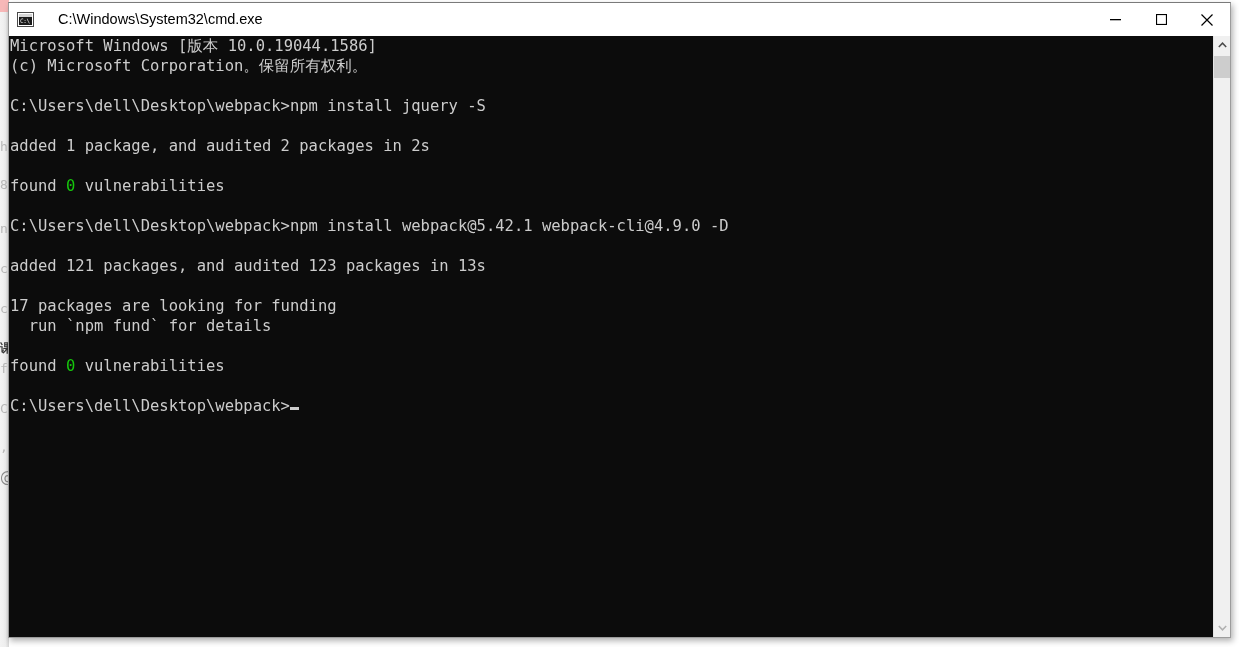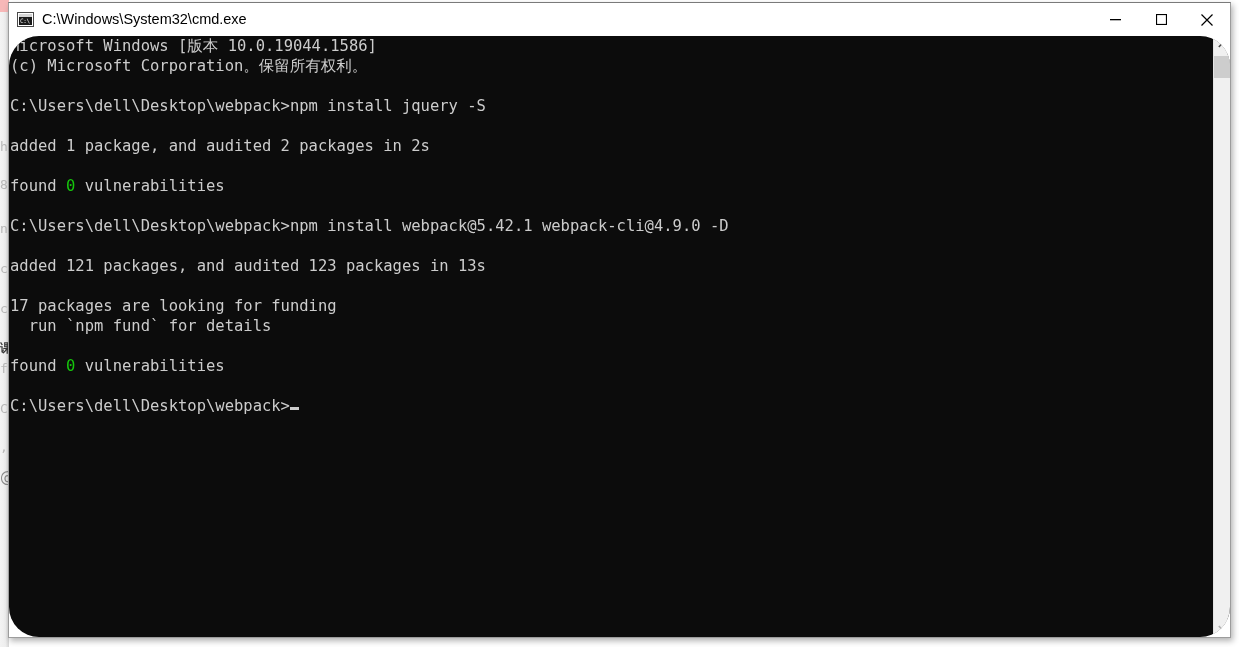--- a/index.html
+++ b/index.html
@@ -77,20 +77,21 @@
   }
 
   
   .titlebar {
     position: relative;
     height: 33px;
     background: #ffffff;
     display: flex;
     align-items: center;
     border-bottom: 1px solid #ffffff;
+    gap: 16px;
   }
   .title-icon {
     margin-left: 8px;
     margin-right: 8px;
     width: 17px; height: 15px;
     background: #ffffff;
     border: 1px solid #4a4a4a;
     position: relative;
     flex: none;
   }
@@ -134,21 +135,20 @@
     background: #ffffff;
   }
   .win-btn svg { display: block; }
 
   
   .console-area {
     position: relative;
     height: 601px;
     background: #0c0c0c;
     overflow: hidden;
-    border-radius: 30px;
   }
   .console-text {
     position: absolute;
     left: 1px; top: 0px;
     width: 1190px;
     font-family: "DejaVu Sans Mono", monospace;
     font-size: 15.5px;
     line-height: 20px;
     color: #cccccc;
     white-space: pre;

